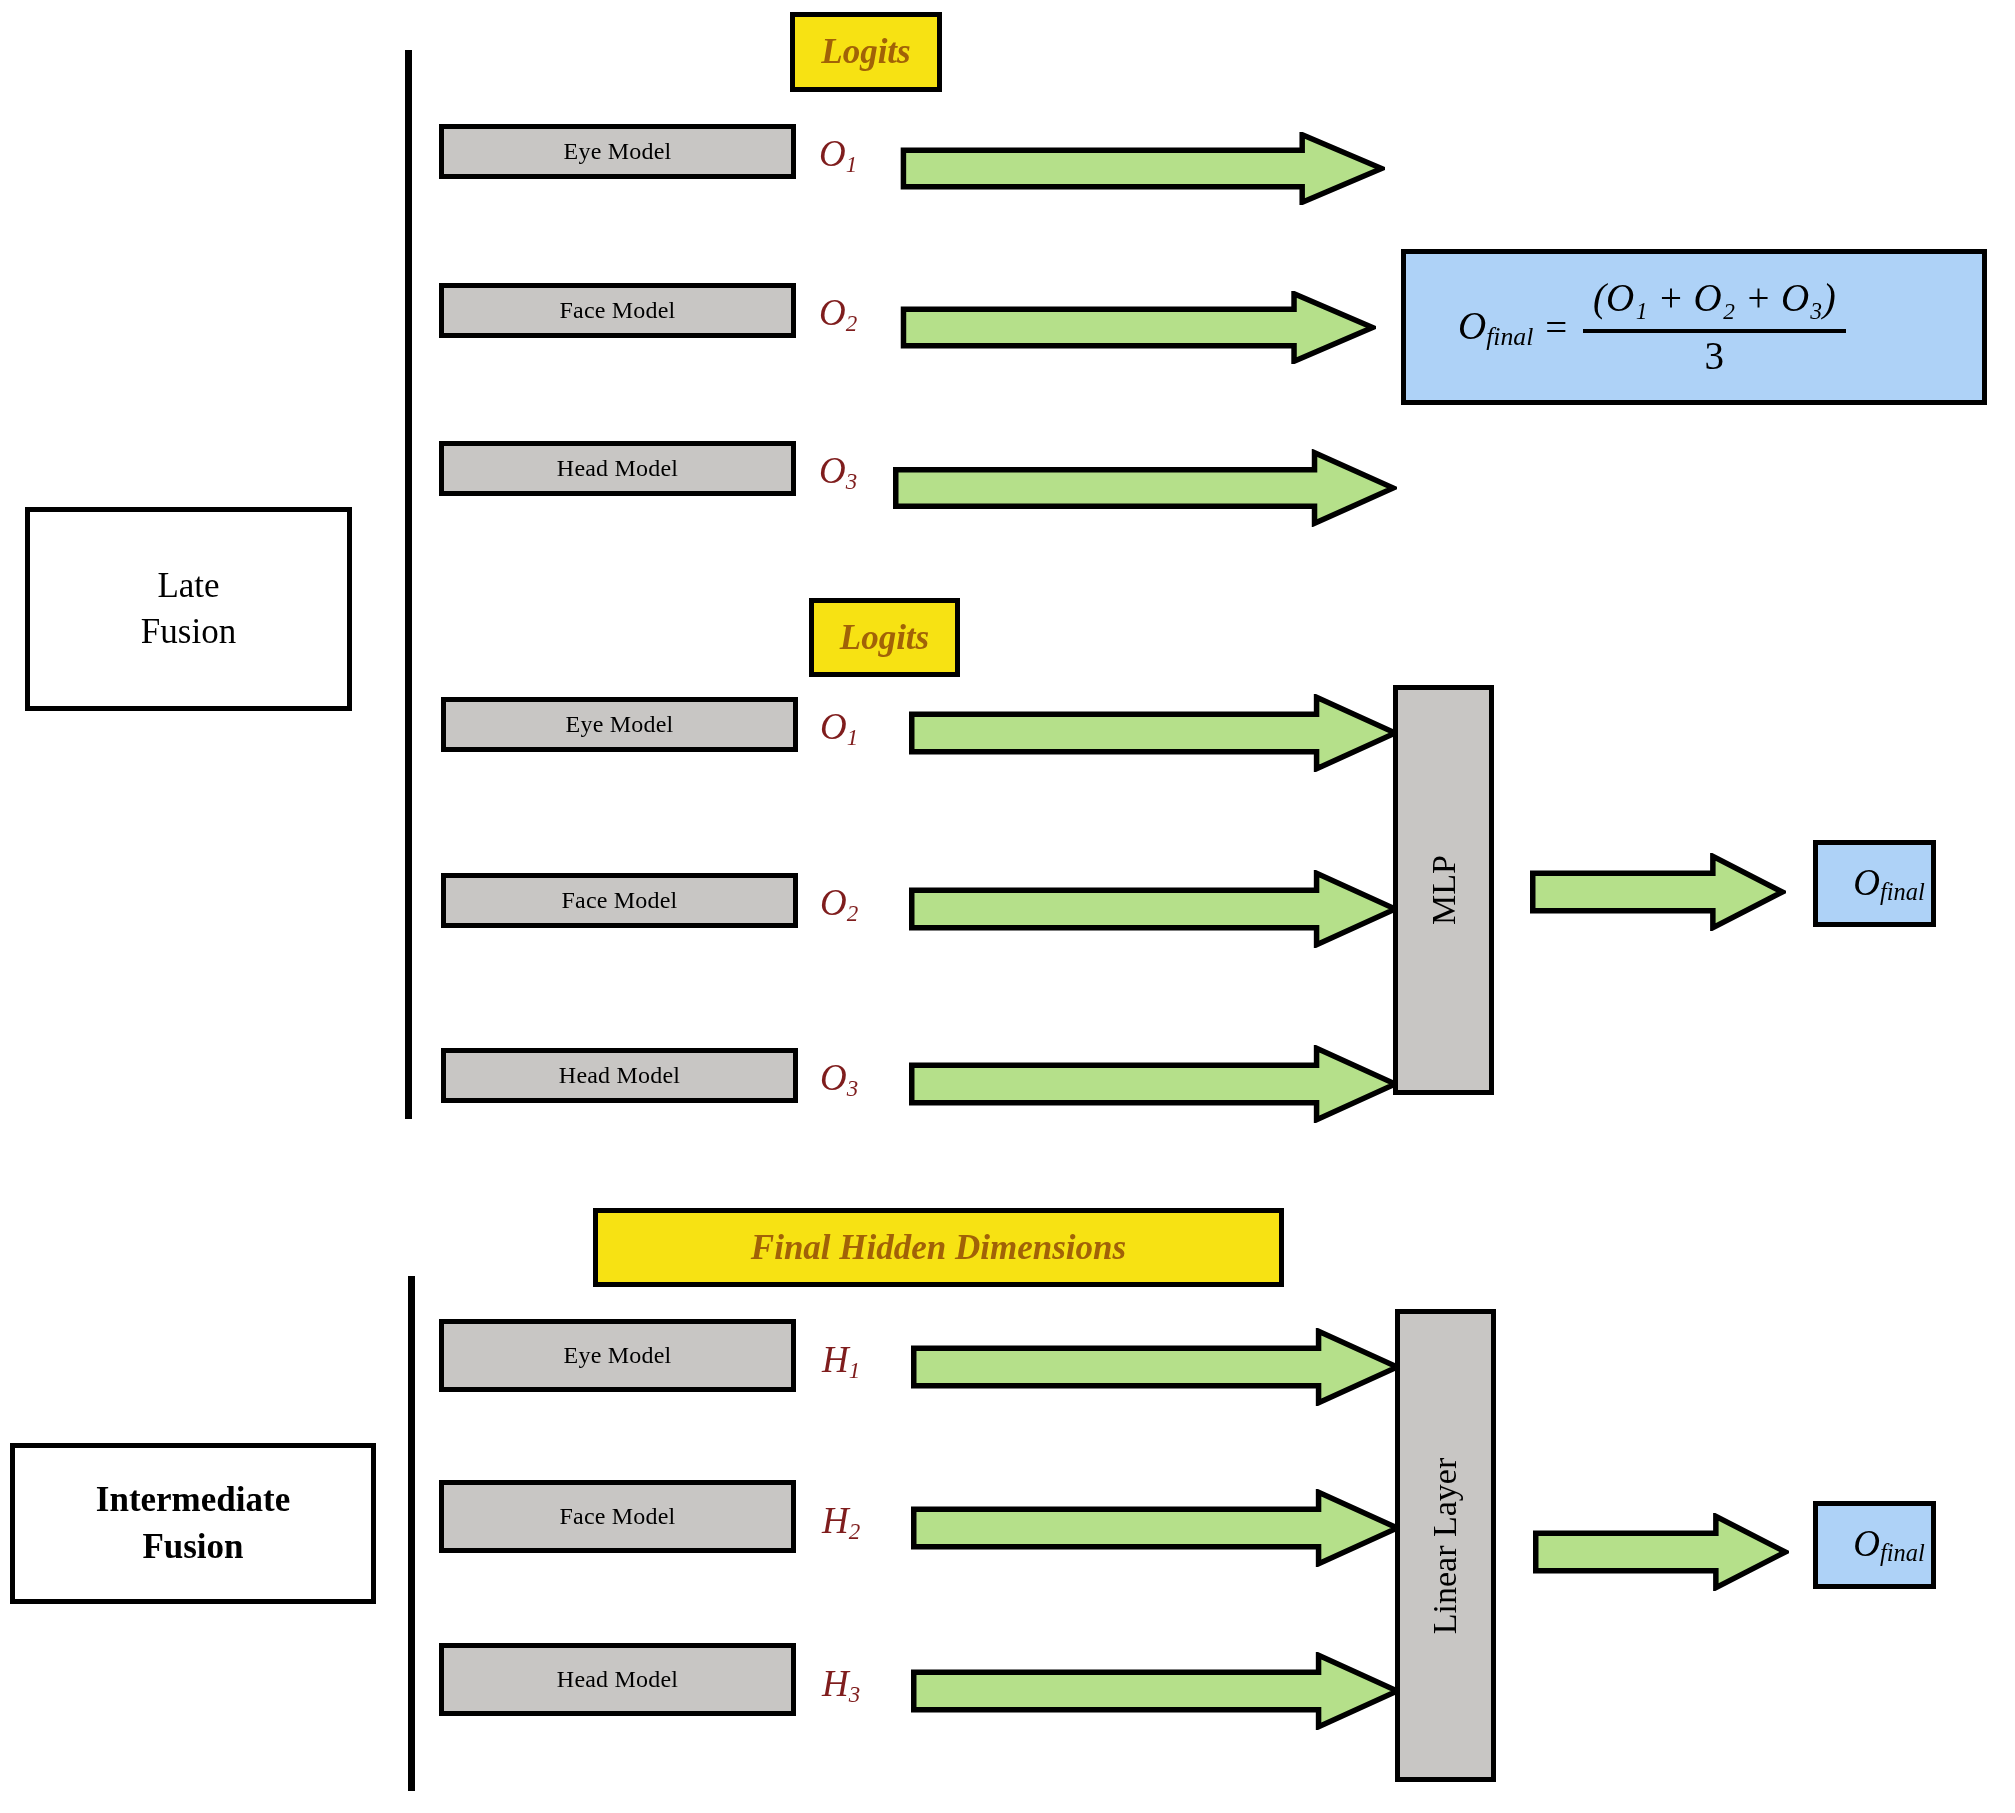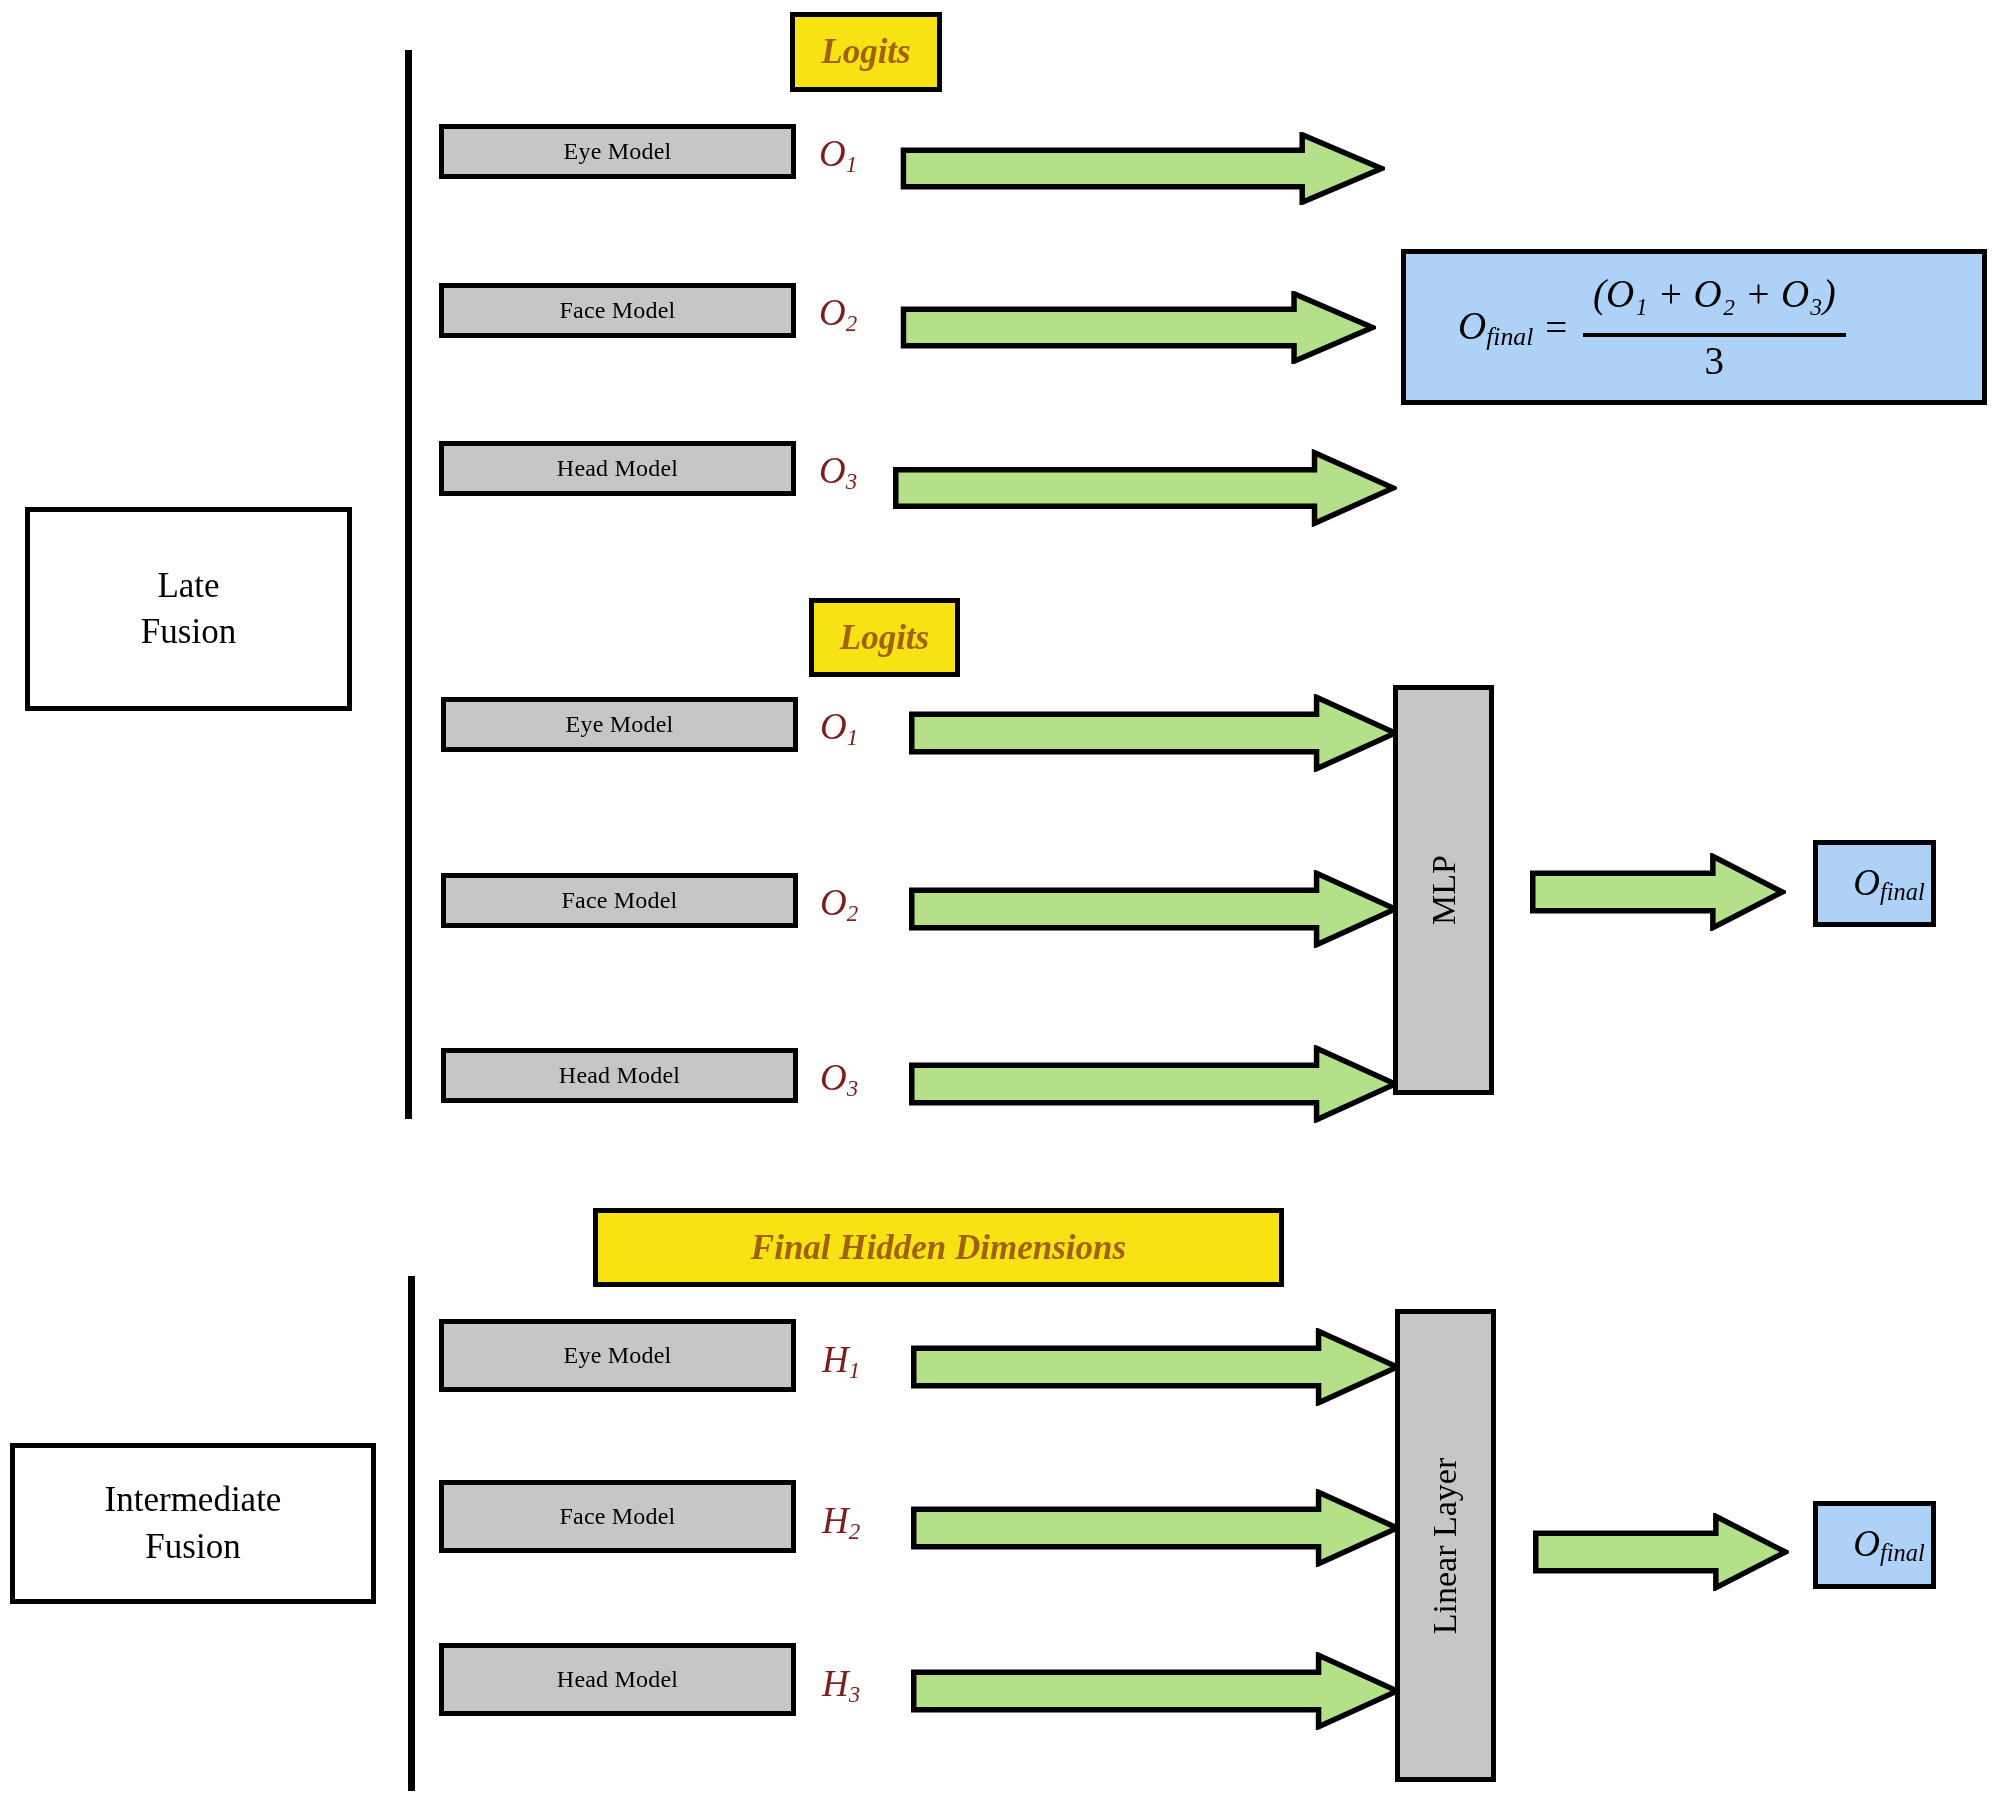--- a/index.html
+++ b/index.html
@@ -109,21 +109,21 @@
     color: #000000;
     padding-left: 23px;
   }
   .frac {
     display: inline-flex;
     flex-direction: column;
     align-items: center;
     margin-left: 15.6px;
     line-height: 1.06;
   }
-  .frac .num { padding: 0 10px 19px 10px; }
+  .frac .num { padding: 0 10px 10px 10px; }
   .frac .bar-line {
     width: 100%;
     height: 3.7px;
     background: #000000;
   }
   .frac .den { padding-top: 2.7px; font-style: normal; }
   .eqsym { margin-left: 12px; font-style: normal; }
   .ofinal-lbl { font-style: italic; white-space: nowrap; margin-left: 29px; }
   .ofinal-lbl sub { font-size: 0.66em; font-style: italic; vertical-align: -0.22em; }
 </style>
@@ -132,21 +132,21 @@
 
 <div id="stage">
 
   <div class="abs section-label" style="left:13px; top:507px; width:327px; height:204px;margin-left:12px;">
     <div>
       <div>Late</div>
       <div>Fusion</div>
     </div>
   </div>
 
-  <div class="abs section-label" style="left:10px; top:1443px; width:366px; height:161px;">
+  <div class="abs section-label" style="left:10px; top:1443px; width:366px; height:161px;font-weight:bold;">
     <div>
       <div>Intermediate</div>
       <div>Fusion</div>
     </div>
   </div>
 
   <div class="abs vbar" style="left:405px; top:50px; width:7.3px; height:1069px;"></div>
   <div class="abs vbar" style="left:408px; top:1276px; width:7.3px; height:515px;"></div>
 
   <div class="abs yellow-box" style="left:790px; top:12px; width:152px; height:80px;">

